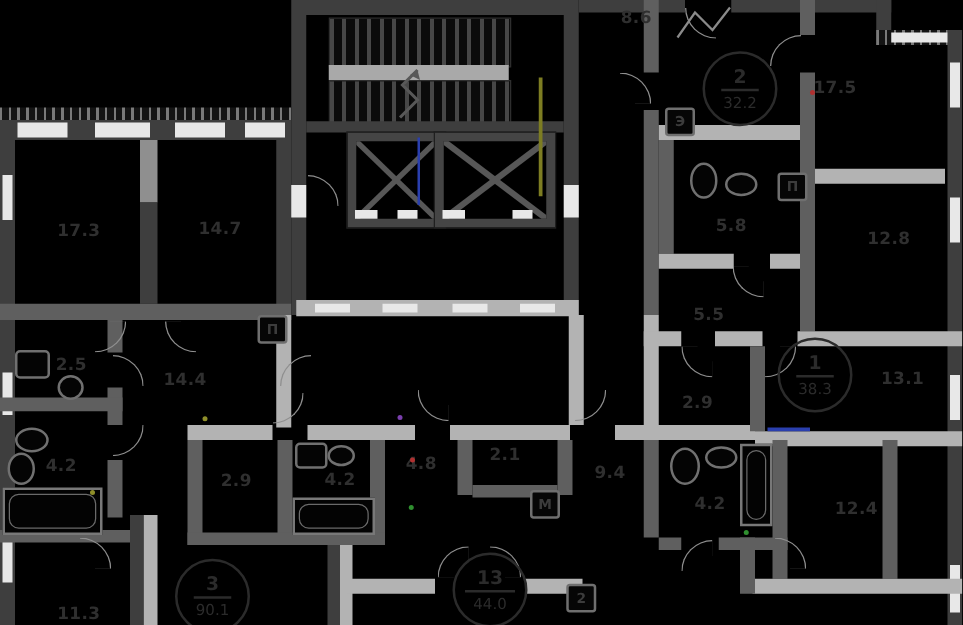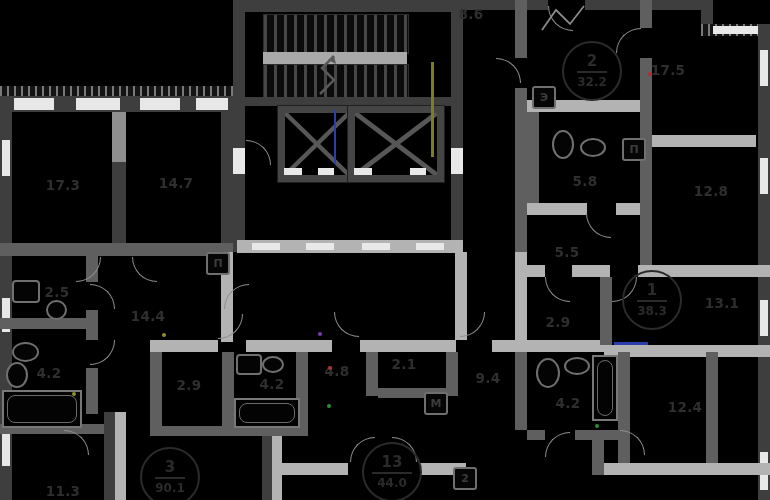--- a/index.html
+++ b/index.html
@@ -22,21 +22,21 @@
   .arc.tl{border-right:none;border-bottom:none;border-top-left-radius:100%;}
   .arc.tr{border-left:none;border-bottom:none;border-top-right-radius:100%;}
   .arc.bl{border-right:none;border-top:none;border-bottom-left-radius:100%;}
   .arc.br{border-left:none;border-top:none;border-bottom-right-radius:100%;}
   .room-label{position:absolute;transform:translate(-50%,-50%);font-weight:700;font-size:13.5px;
               color:#2f2f2f;letter-spacing:.3px;white-space:nowrap;}
   .apt{position:absolute;transform:translate(-50%,-50%);width:56px;height:56px;border:2.5px solid #2b2b2b;
        border-radius:50%;display:flex;flex-direction:column;align-items:center;justify-content:center;
        color:#2b2b2b;background:transparent;}
   .apt .num{font-size:15px;font-weight:700;line-height:1.15;padding:0 10px;border-bottom:2px solid #2b2b2b;}
-  .apt .area{font-size:12px;font-weight:700;margin-top:2px;}
+  .apt .area{font-size:12px;font-weight:400;margin-top:2px;}
   .riser{position:absolute;width:20px;height:19px;border:2px solid #6f6f6f;background:#060606;border-radius:3px;
          display:flex;align-items:center;justify-content:center;font-weight:700;font-size:11px;color:#3c3c3c;}
   .fix{position:absolute;border:2px solid #707070;background:#040404;}
   .oval{border-radius:50%;}
   .r4{border-radius:4px;}
   .tub{position:absolute;border:2px solid #787878;background:#030303;}
   .tub i{position:absolute;inset:3px;border:1.5px solid #6a6a6a;border-radius:8px;}
   .dot{position:absolute;width:4px;height:4px;border-radius:50%;}
   .dr{background:#b03030;} .dg{background:#2f8f2f;} .dy{background:#8f8f2a;} .dp{background:#7a3fae;}
   .zz{position:absolute;}
@@ -215,27 +215,27 @@
     </div>
   <div class="riser" style="left:424px;top:392px">
       <span>М</span>
     </div>
   <div class="riser" style="left:453px;top:467px">
       <span>2</span>
     </div>
 
   <div class="room-label" style="left:63px;top:185px">17.3</div>
   <div class="room-label" style="left:176px;top:183px">14.7</div>
-  <div class="room-label" style="left:471px;top:14px">8.6</div>
+  <div class="room-label" style="left:509px;top:14px">8.6</div>
   <div class="room-label" style="left:668px;top:70px">17.5</div>
   <div class="room-label" style="left:585px;top:181px">5.8</div>
   <div class="room-label" style="left:711px;top:191px">12.8</div>
   <div class="room-label" style="left:567px;top:252px">5.5</div>
   <div class="room-label" style="left:57px;top:292px">2.5</div>
-  <div class="room-label" style="left:148px;top:316px">14.4</div>
+  <div class="room-label" style="left:148px;top:304px">14.4</div>
   <div class="room-label" style="left:558px;top:322px">2.9</div>
   <div class="room-label" style="left:722px;top:303px">13.1</div>
   <div class="room-label" style="left:49px;top:373px">4.2</div>
   <div class="room-label" style="left:189px;top:385px">2.9</div>
   <div class="room-label" style="left:272px;top:384px">4.2</div>
   <div class="room-label" style="left:337px;top:371px">4.8</div>
   <div class="room-label" style="left:404px;top:364px">2.1</div>
   <div class="room-label" style="left:488px;top:378px">9.4</div>
   <div class="room-label" style="left:568px;top:403px">4.2</div>
   <div class="room-label" style="left:685px;top:407px">12.4</div>

